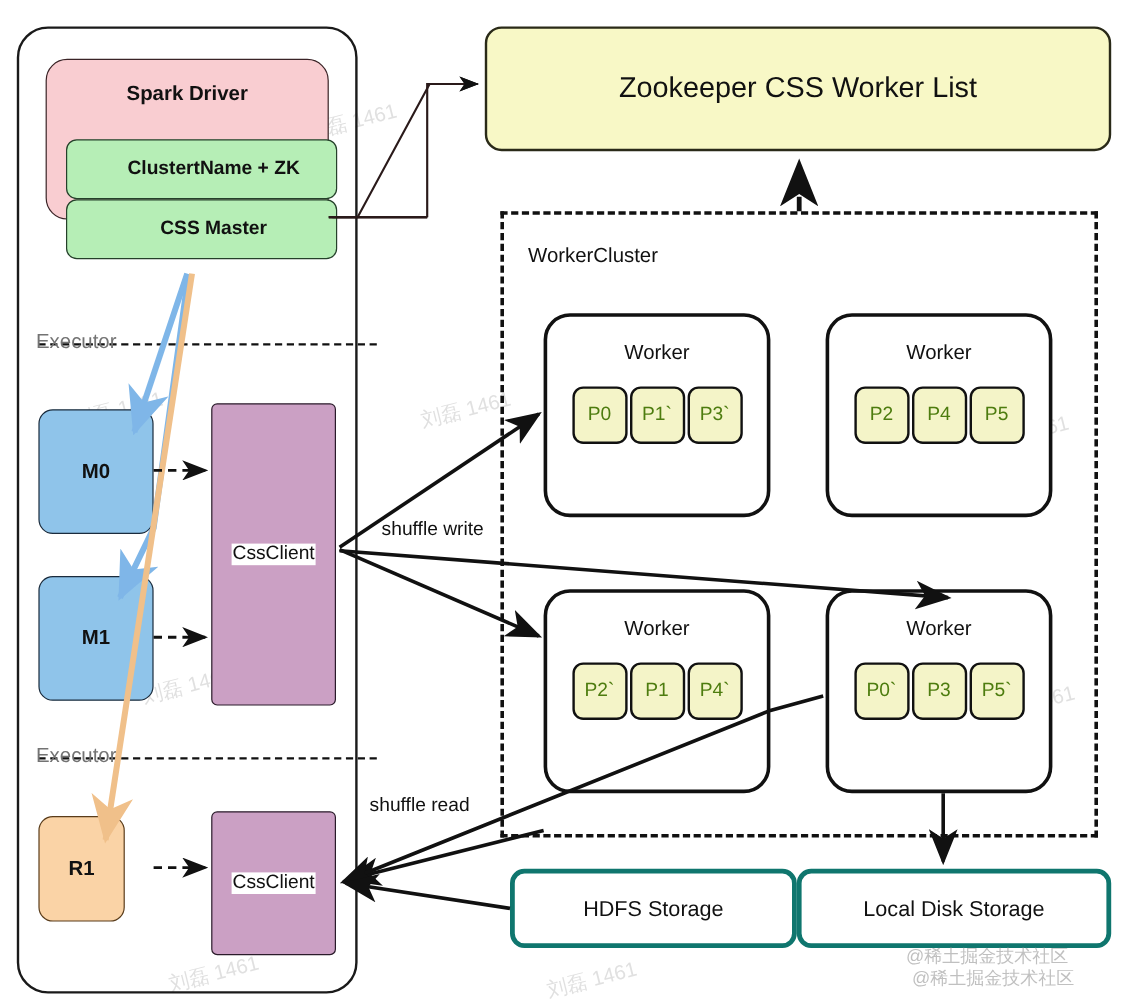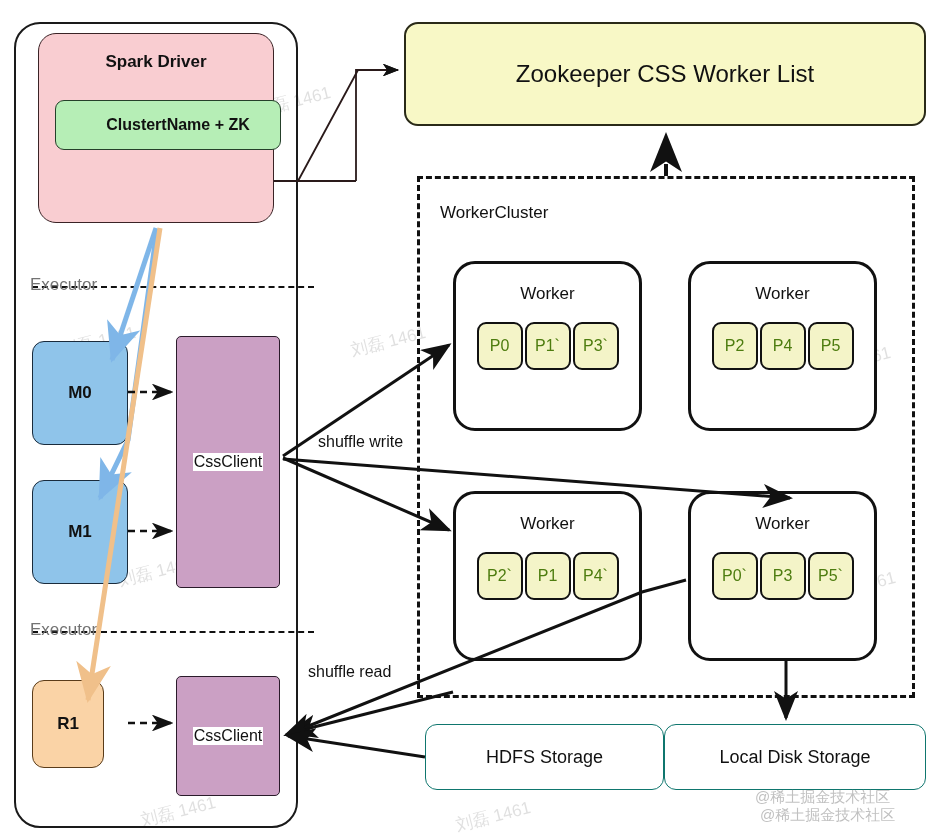--- a/index.html
+++ b/index.html
@@ -41,23 +41,23 @@
     width: 282px;
     height: 0;
     border-top: 2px dashed #111111;
   }
   #divider-1 { top: 262px; }
   #divider-2 { top: 607px; }
 
   
   #spark-driver {
     left: 38px;
-    top: 33px;
+    top: 49px;
     width: 236px;
-    height: 190px;
+    height: 134px;
     background: #f9cdd1;
     border: 1.6px solid #3a2326;
     border-radius: 18px;
     display: block;
   }
   #spark-driver-title {
     position: absolute;
     left: 0; right: 0; top: 18px;
     text-align: center;
     font-size: 17px;
@@ -204,21 +204,21 @@
   #worker-0 { left: 453px; top: 261px; width: 189px; height: 170px; }
   #worker-1 { left: 688px; top: 261px; width: 189px; height: 170px; }
   #worker-2 { left: 453px; top: 491px; width: 189px; height: 170px; }
   #worker-3 { left: 688px; top: 491px; width: 189px; height: 170px; }
 
   
   .storage {
     position: absolute;
     box-sizing: border-box;
     background: #ffffff;
-    border: 1px solid #0f766e;
+    border: 4px solid #0f766e;
     border-radius: 12px;
     display: flex;
     align-items: center;
     justify-content: center;
     font-size: 18px;
     color: #111;
   }
   #hdfs-storage { left: 425px; top: 724px; width: 239px; height: 66px; }
   #local-disk-storage { left: 664px; top: 724px; width: 262px; height: 66px; }
 
@@ -279,20 +279,21 @@
   <div class="watermark" style="left:455px; top:805px;">刘磊 1461</div>
 
   <div class="box" id="app-container">
     <div class="app-divider" id="divider-1"></div>
     <div class="app-divider" id="divider-2"></div>
   </div>
 
   <div class="box" id="spark-driver">
     <div id="spark-driver-title">Spark Driver</div>
     <div class="driver-sub" id="cluster-name-zk">ClustertName + ZK</div>
+    <div class="driver-sub" id="css-master">CSS Master</div>
   </div>
 
   <div class="executor-label" id="executor-label-1">Executor</div>
   <div class="executor-label" id="executor-label-2">Executor</div>
 
   <div class="task-box task-map" id="task-m0">M0</div>
   <div class="task-box task-map" id="task-m1">M1</div>
   <div class="task-box task-reduce" id="task-r1">R1</div>
 
   <div class="css-client" id="css-client-1">

